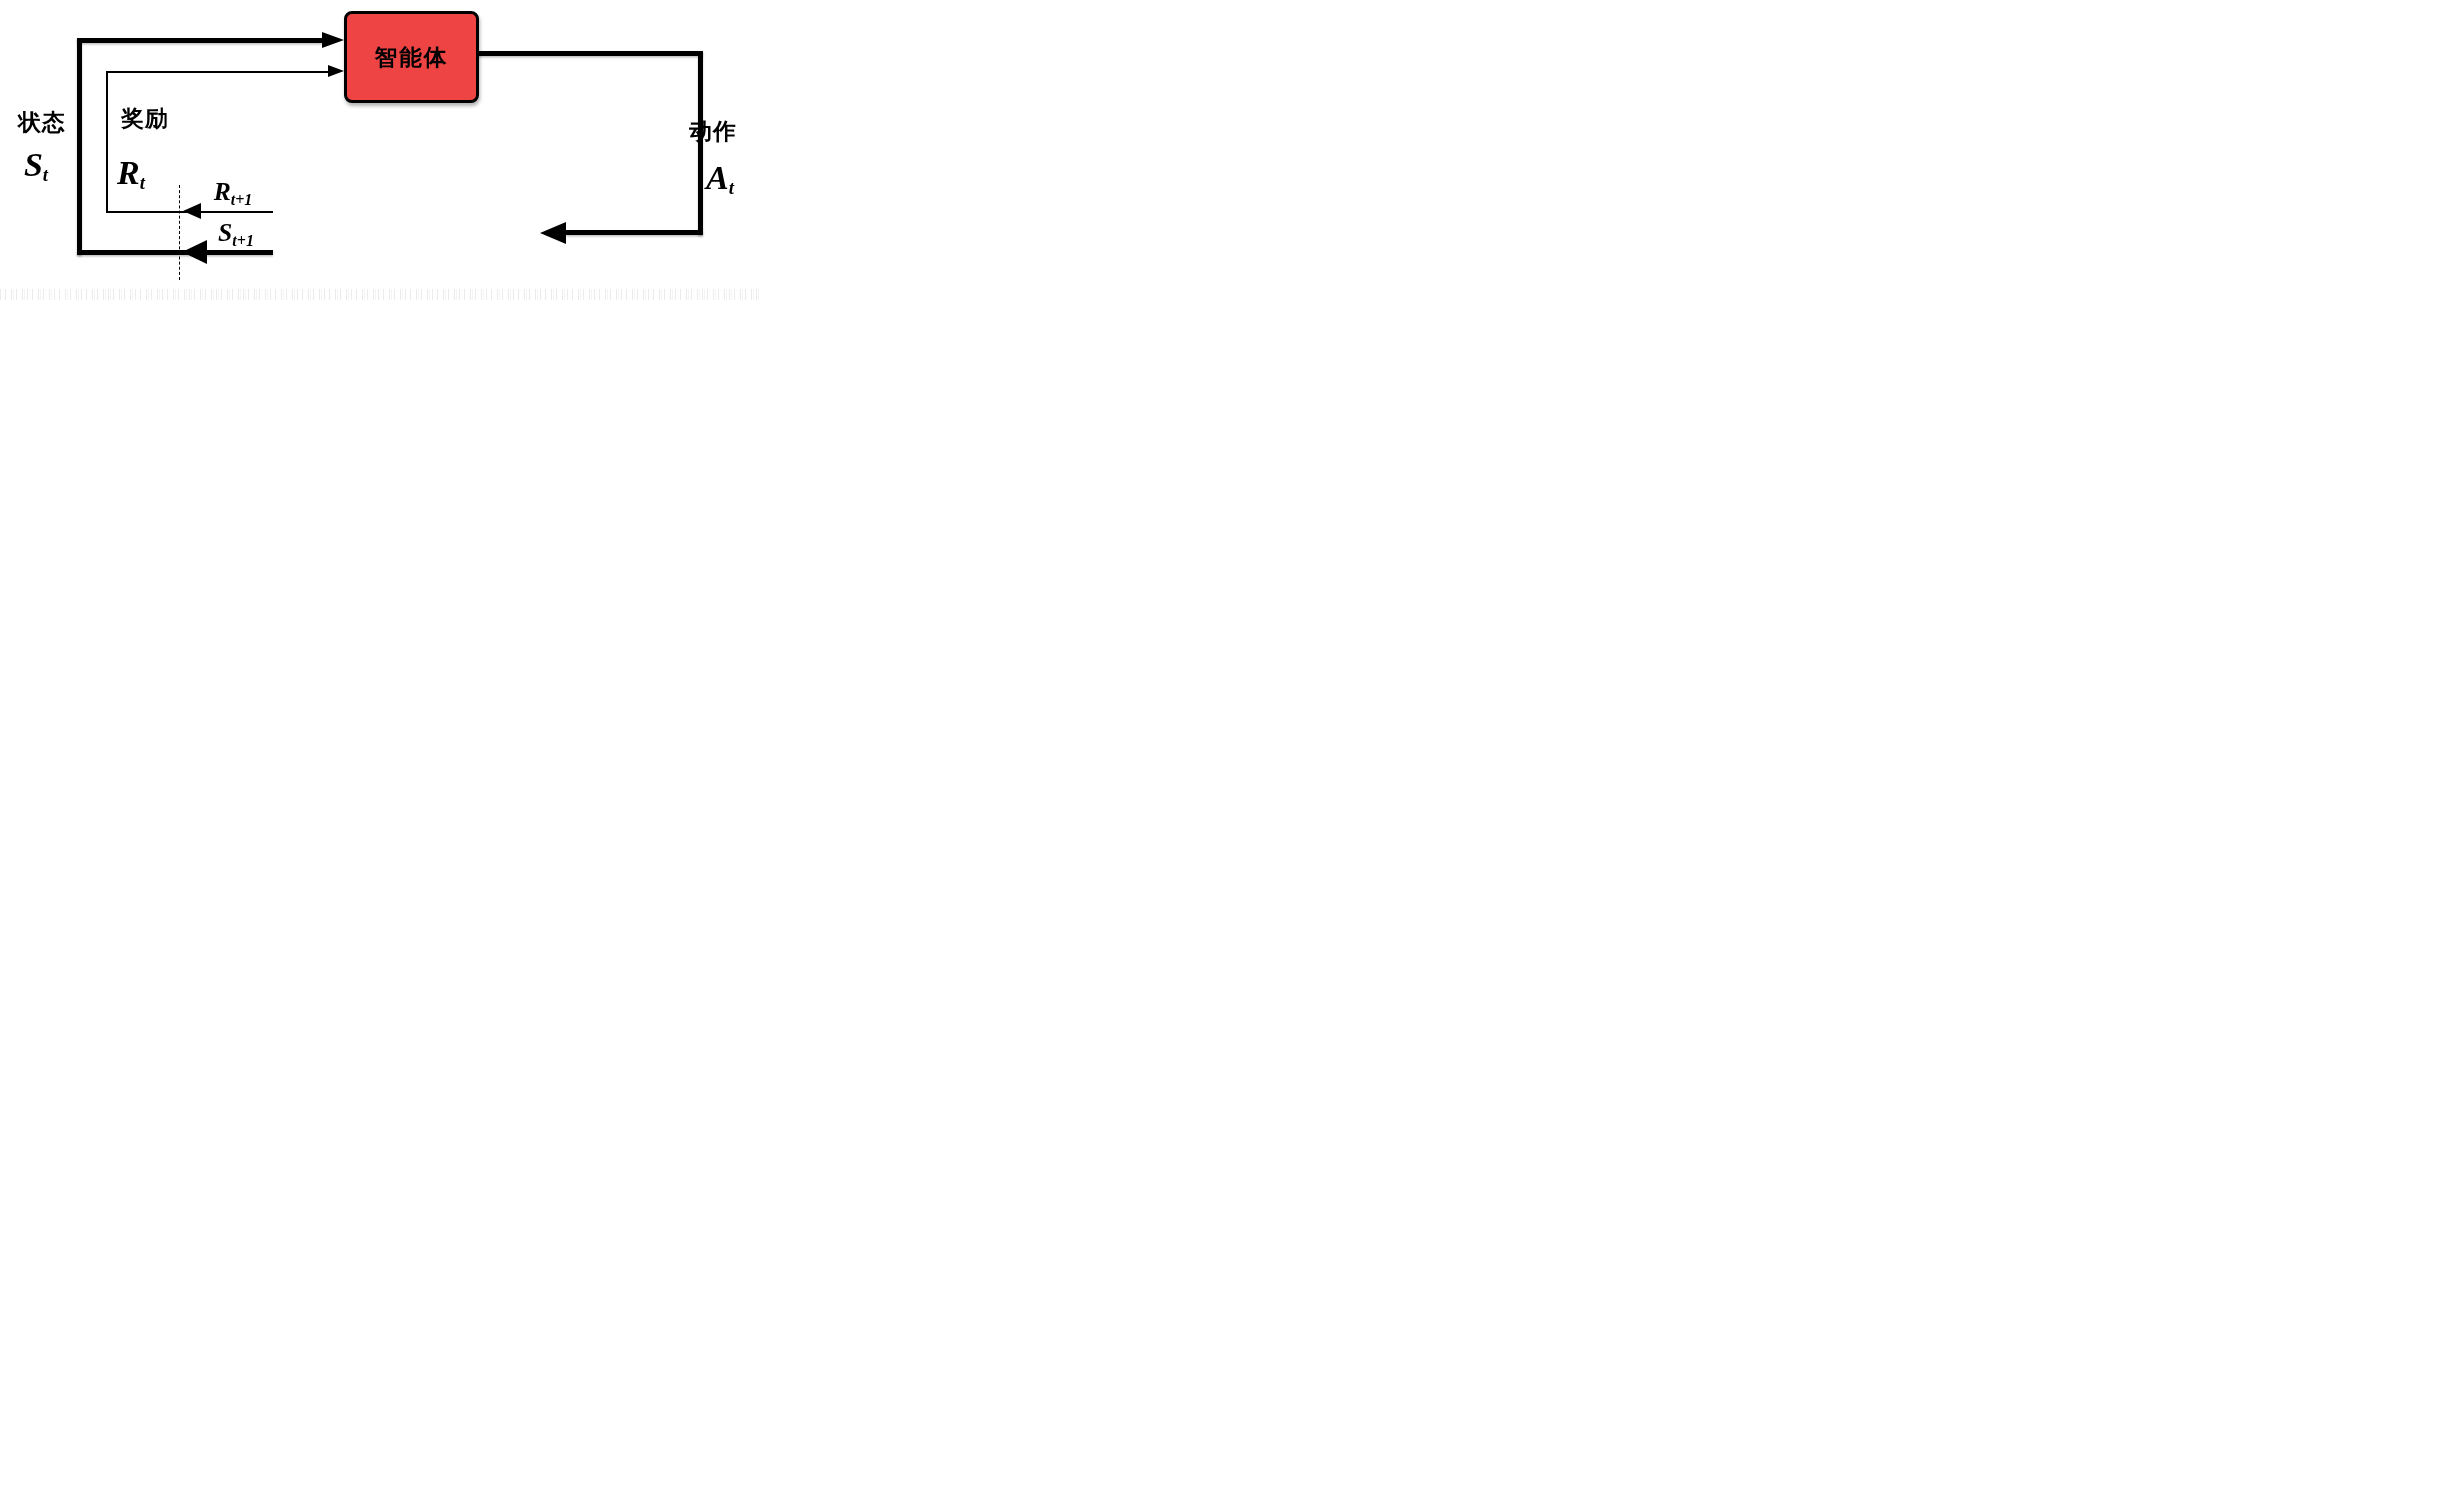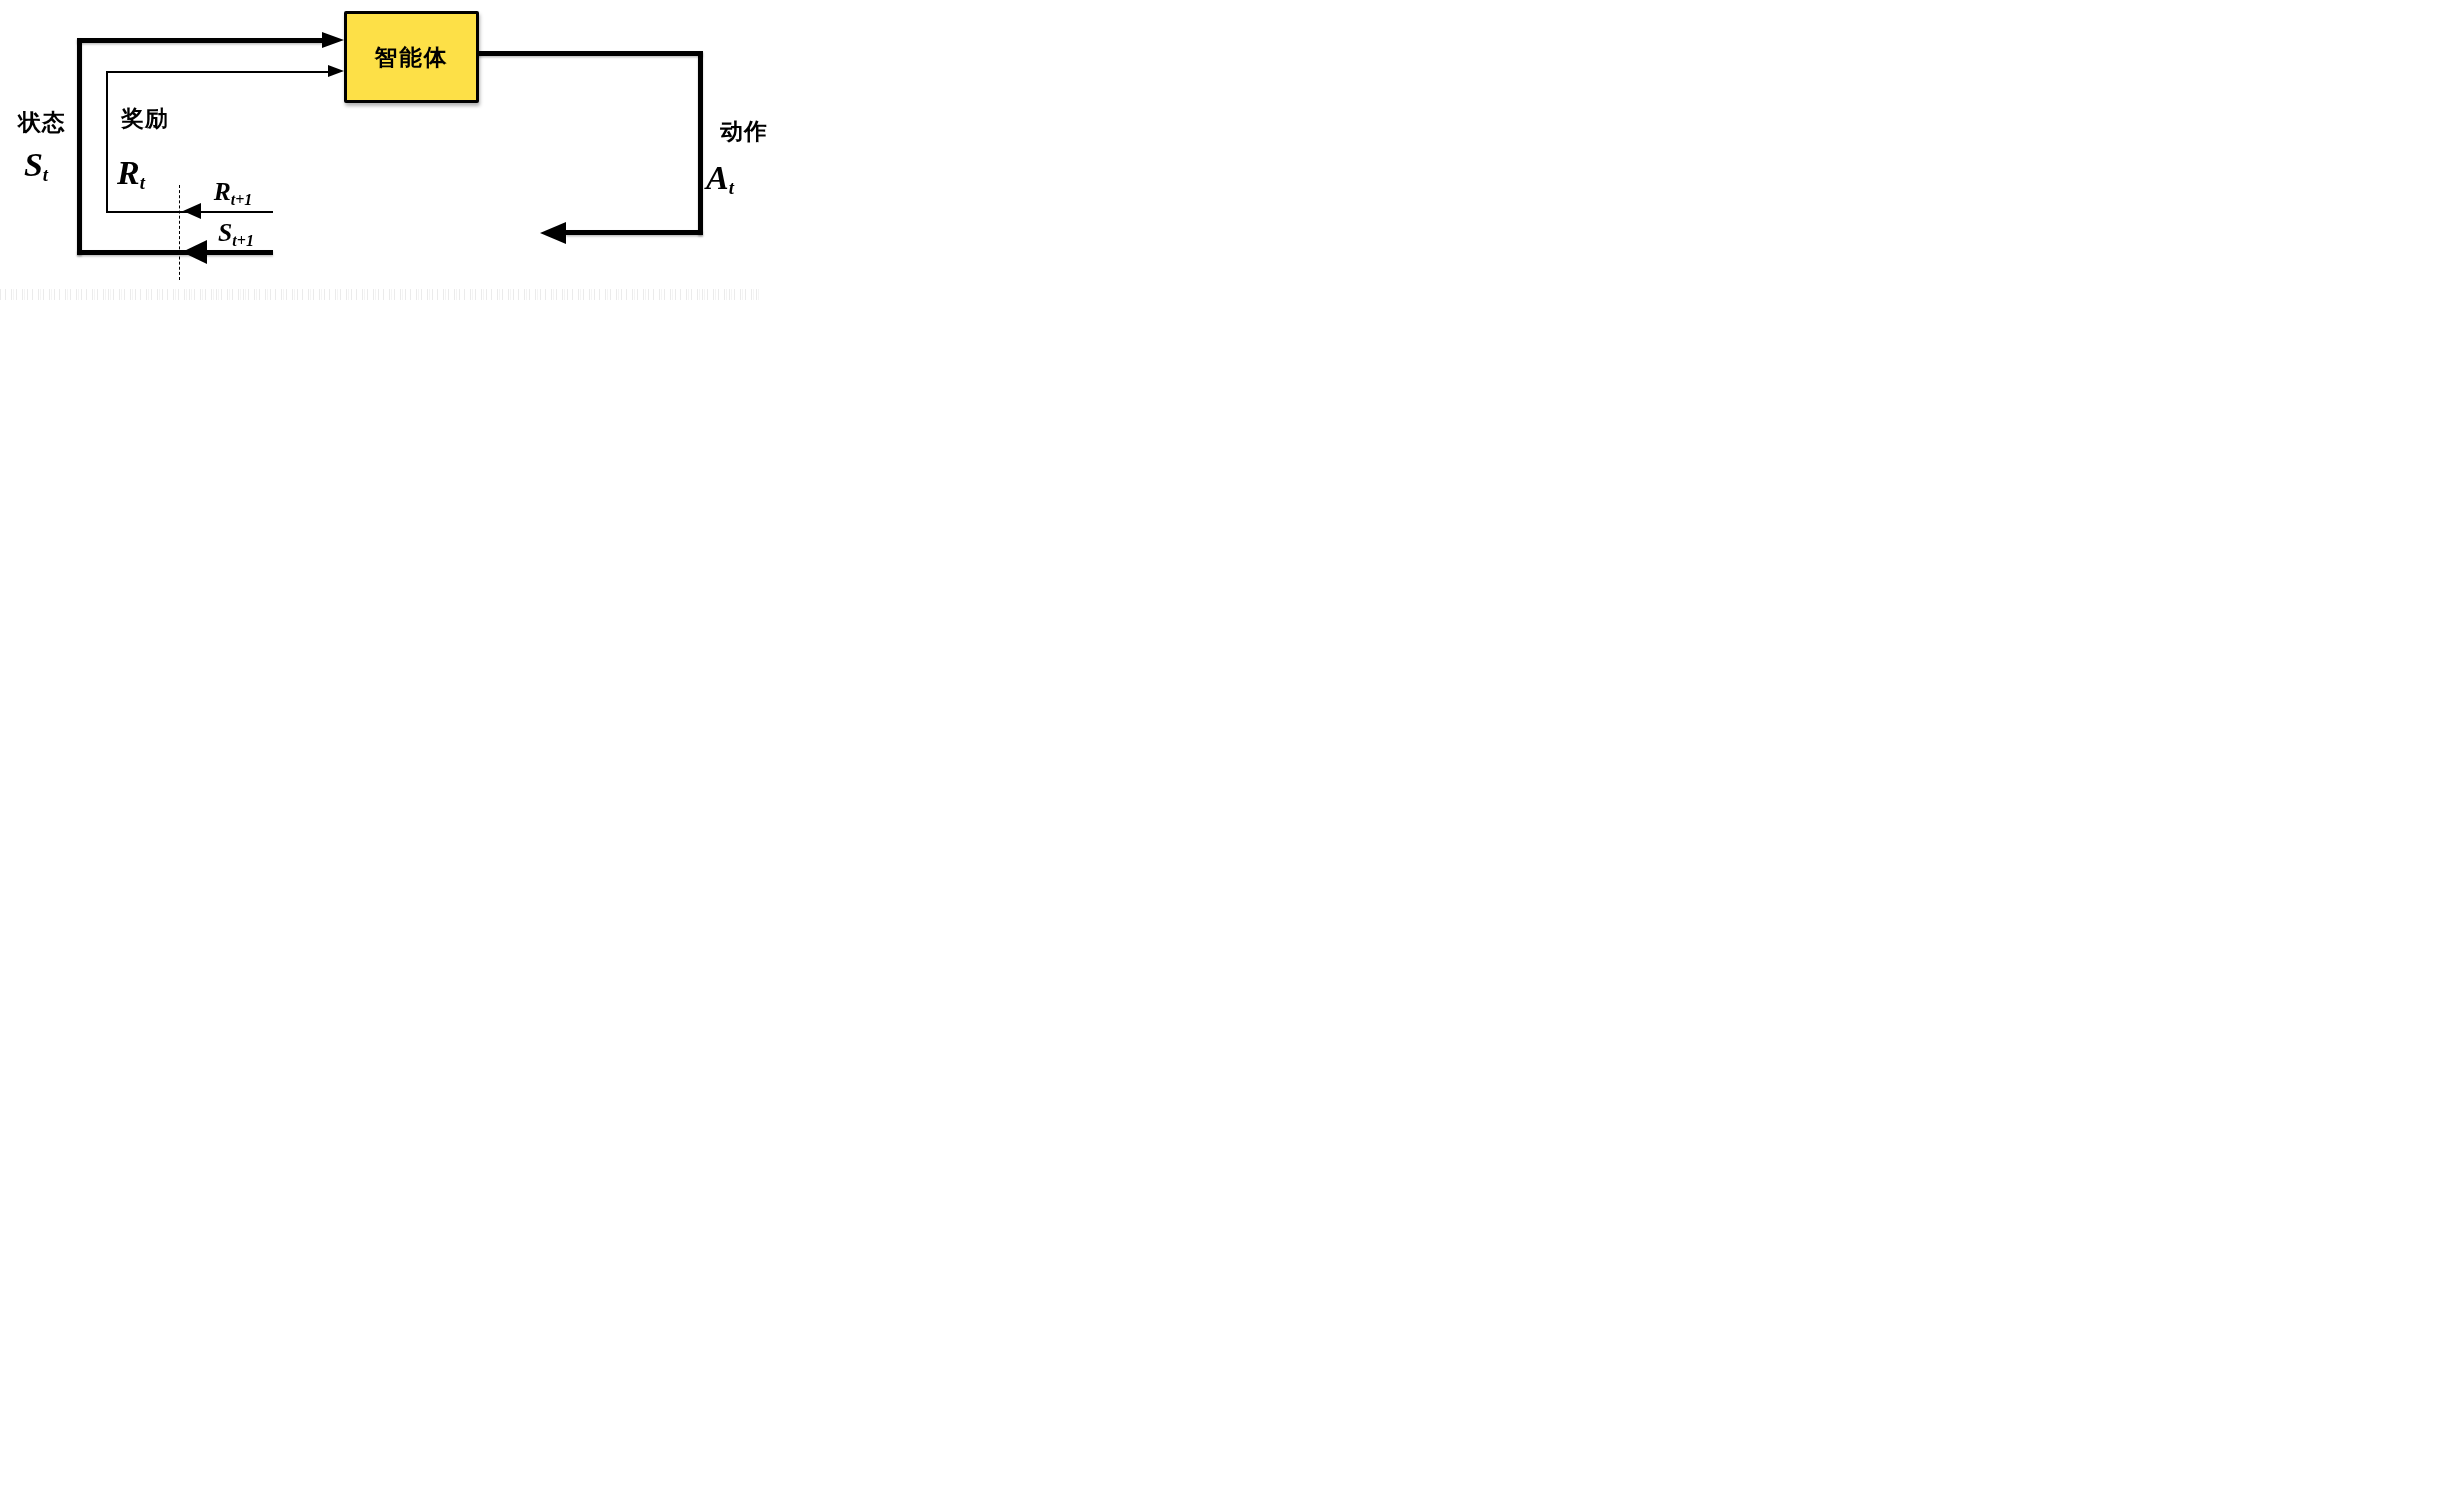--- a/index.html
+++ b/index.html
@@ -6,23 +6,23 @@
   .canvas{
     position:relative;
     width:788px;height:300px;
     background:#ffffff;
     font-family:"Liberation Serif","DejaVu Serif",serif;
     overflow:hidden;
   }
   
   .node{
     position:absolute;
-    background:#fde047;
+    background:#ef4444;
     border:3.4px solid #000;
-    border-radius:2px;
+    border-radius:8px;
     box-shadow:1px 3px 3.9px rgba(0,0,0,0.30);
     display:flex;align-items:center;justify-content:center;
   }
   .node .node-label{
     font-size:22.7px;color:#000;letter-spacing:2px;
     font-weight:600;
   }
   .agent-box{left:344px;top:11.3px;width:129px;height:86px;}
   .env-box{left:273px;top:187px;width:267px;height:93px;}
   
@@ -73,21 +73,21 @@
   .cn{font-size:22.7px;font-weight:600;letter-spacing:1px;text-align:right;}
   .math{font-style:italic;font-weight:600;}
   .math-big{font-size:34px;margin-top:12px;}
   .math-big .sub{font-size:18.7px;font-style:italic;vertical-align:-0.28em;letter-spacing:0;}
   .math-small{font-size:25.6px;}
   .math-small .sub{font-size:16px;font-style:italic;vertical-align:-0.28em;}
   .state-text{left:42px;top:122px;}
   .state-symbol{left:36px;top:154px;}
   .reward-text{left:145px;top:118px;}
   .reward-symbol{left:131px;top:162px;}
-  .action-text{left:744px;top:131px;}
+  .action-text{left:713px;top:131px;}
   .action-symbol{left:720px;top:167px;}
   .reward-next-label{left:233px;top:193px;}
   .state-next-label{left:236px;top:234px;}
   
   .artifact-strip{
     position:absolute;left:0;top:289px;width:761px;height:10.8px;
     background:repeating-linear-gradient(90deg,
       rgba(80,80,80,0.25) 0 1px, rgba(255,255,255,0) 1px 2.5px,
       rgba(120,120,120,0.18) 2.5px 3px, rgba(255,255,255,0) 3px 5.4px);
     filter:blur(0.6px);

